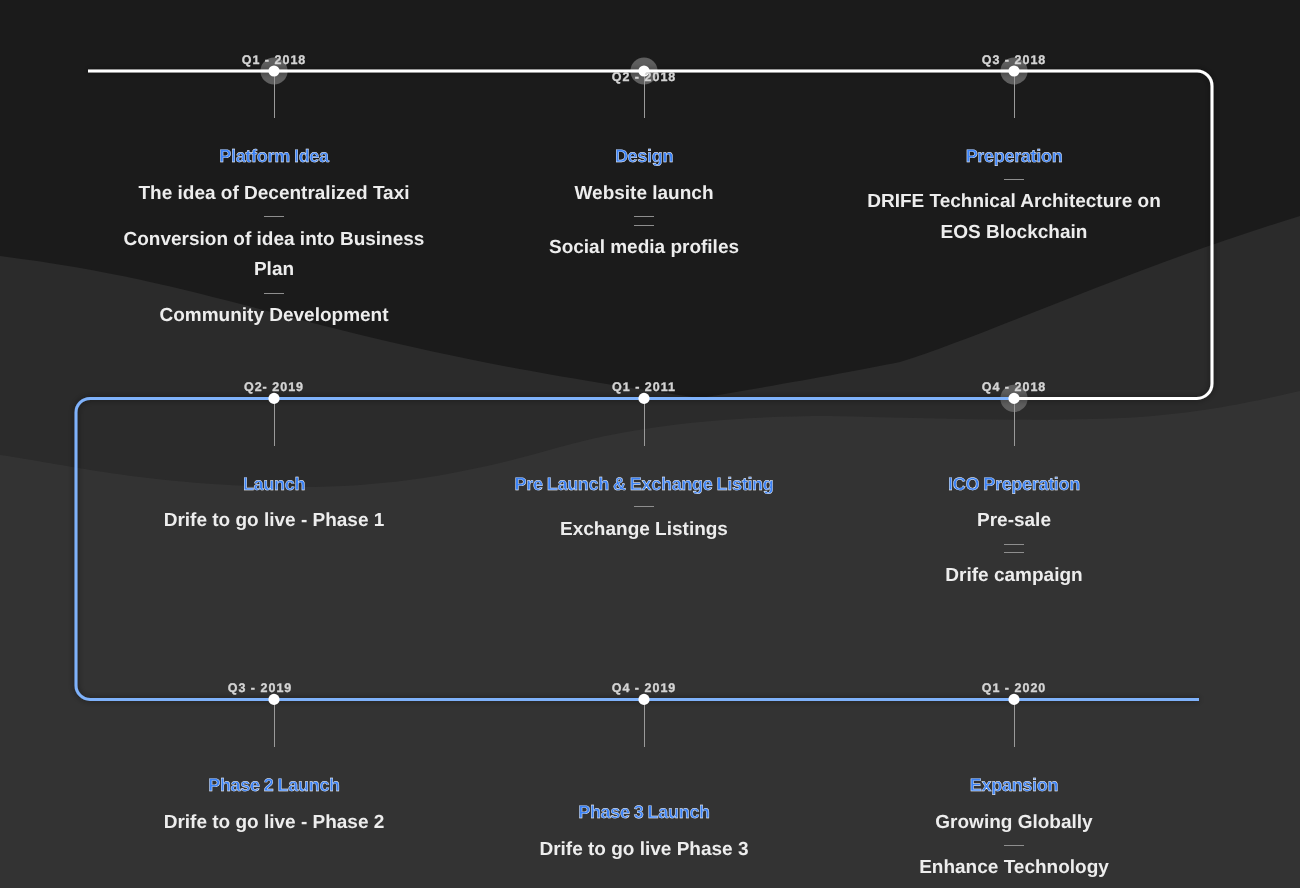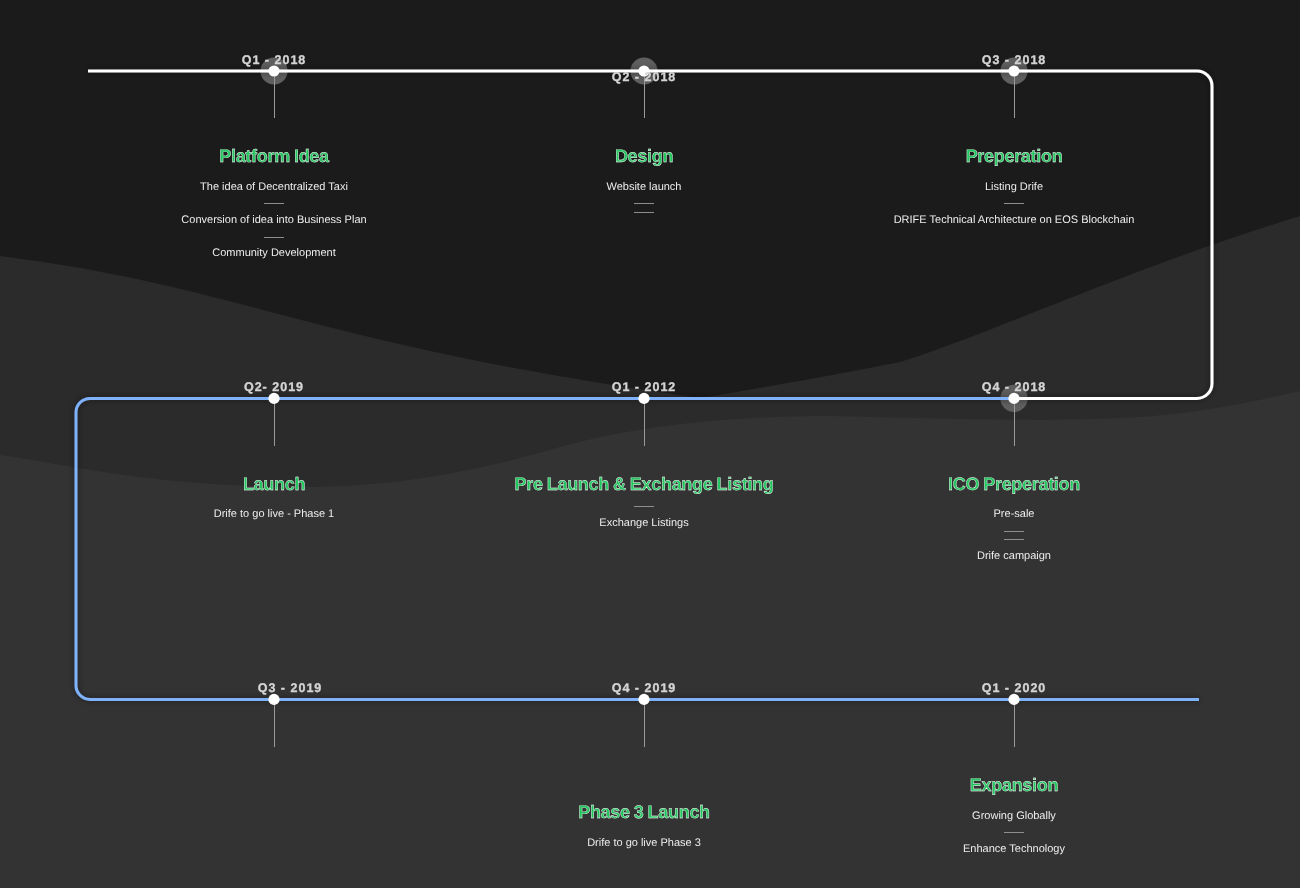--- a/index.html
+++ b/index.html
@@ -18,24 +18,24 @@
   #track { z-index:1; }
   #nodes { z-index:2;margin-top:21px; }
 
   .node { position:absolute; width:320px; margin-left:-160px; text-align:center; }
   .qlabel {
     position:absolute; width:300px; margin-left:-150px; text-align:center;
     font-size:12.5px; font-weight:700; letter-spacing:1px; color:#d4d4d4;
     white-space:nowrap; line-height:1;
     -webkit-text-stroke:0.35px #d4d4d4;
   }
-  .title { font-size:18px; font-weight:700; color:#22c55e; letter-spacing:-0.3px; word-spacing:-0.6px;
+  .title { font-size:18px; font-weight:700; color:#3b82f6; letter-spacing:-0.3px; word-spacing:-0.6px;
            line-height:1; -webkit-text-stroke:0.4px #ffffff; }
   .items { margin-top:13.8px; }
-  .item { font-size:11px; color:#ededed; font-weight:400; line-height:1.6; }
+  .item { font-size:19px; color:#ededed; font-weight:700; line-height:1.6; }
   .sep { width:20px; height:1px; background:#8e8e8e; margin:7px auto 7.5px; }
 </style>
 </head>
 <body>
 
 <svg class="layer" id="bg" viewBox="0 0 1300 888">
   <rect x="0" y="0" width="1300" height="888" fill="#1b1b1b"></rect>
 
   <path d="M 0 256 C 250 288, 300 342, 700 398 C 790 383, 850 372, 900 362 C 990 334, 1130 268, 1300 216 L 1300 888 L 0 888 Z" fill="#2b2b2b"></path>
 
@@ -98,62 +98,68 @@
     </div>
   </div>
 
   <div class="qlabel" style="left:644px;top:50px">Q2 - 2018</div>
   <div class="node" style="left:644px;top:126.1px">
     <div class="title">Design</div>
     <div class="items">
       <div class="item">Website launch</div>
       <div class="sep"></div>
       <div class="sep"></div>
+      <div class="item">Social media profiles</div>
     </div>
   </div>
 
   <div class="qlabel" style="left:1014px;top:33px">Q3 - 2018</div>
   <div class="node" style="left:1014px;top:126.1px">
     <div class="title">Preperation</div>
     <div class="items">
-      <div class="item">Listing Drife</div>
       <div class="sep"></div>
       <div class="item">DRIFE Technical Architecture on EOS Blockchain</div>
     </div>
   </div>
 
   <div class="qlabel" style="left:274px;top:360px">Q2- 2019</div>
   <div class="node" style="left:274px;top:453.6px">
     <div class="title">Launch</div>
     <div class="items">
       <div class="item">Drife to go live - Phase 1</div>
     </div>
   </div>
 
-  <div class="qlabel" style="left:644px;top:360px">Q1 - 2012</div>
+  <div class="qlabel" style="left:644px;top:360px">Q1 - 2011</div>
   <div class="node" style="left:644px;top:453.6px">
     <div class="title">Pre Launch &amp; Exchange Listing</div>
     <div class="items">
       <div class="sep"></div>
       <div class="item">Exchange Listings</div>
     </div>
   </div>
 
   <div class="qlabel" style="left:1014px;top:360px">Q4 - 2018</div>
   <div class="node" style="left:1014px;top:453.6px">
     <div class="title">ICO Preperation</div>
     <div class="items">
       <div class="item">Pre-sale</div>
       <div class="sep"></div>
       <div class="sep"></div>
       <div class="item">Drife campaign</div>
     </div>
   </div>
 
-  <div class="qlabel" style="left:290px;top:660.8px">Q3 - 2019</div>
+  <div class="qlabel" style="left:260px;top:660.8px">Q3 - 2019</div>
+  <div class="node" style="left:274px;top:754.8px">
+    <div class="title">Phase 2 Launch</div>
+    <div class="items">
+      <div class="item">Drife to go live - Phase 2</div>
+    </div>
+  </div>
 
   <div class="qlabel" style="left:644px;top:660.8px">Q4 - 2019</div>
   <div class="node" style="left:644px;top:782px">
     <div class="title">Phase 3 Launch</div>
     <div class="items">
       <div class="item">Drife to go live Phase 3</div>
     </div>
   </div>
 
   <div class="qlabel" style="left:1014px;top:660.8px">Q1 - 2020</div>

